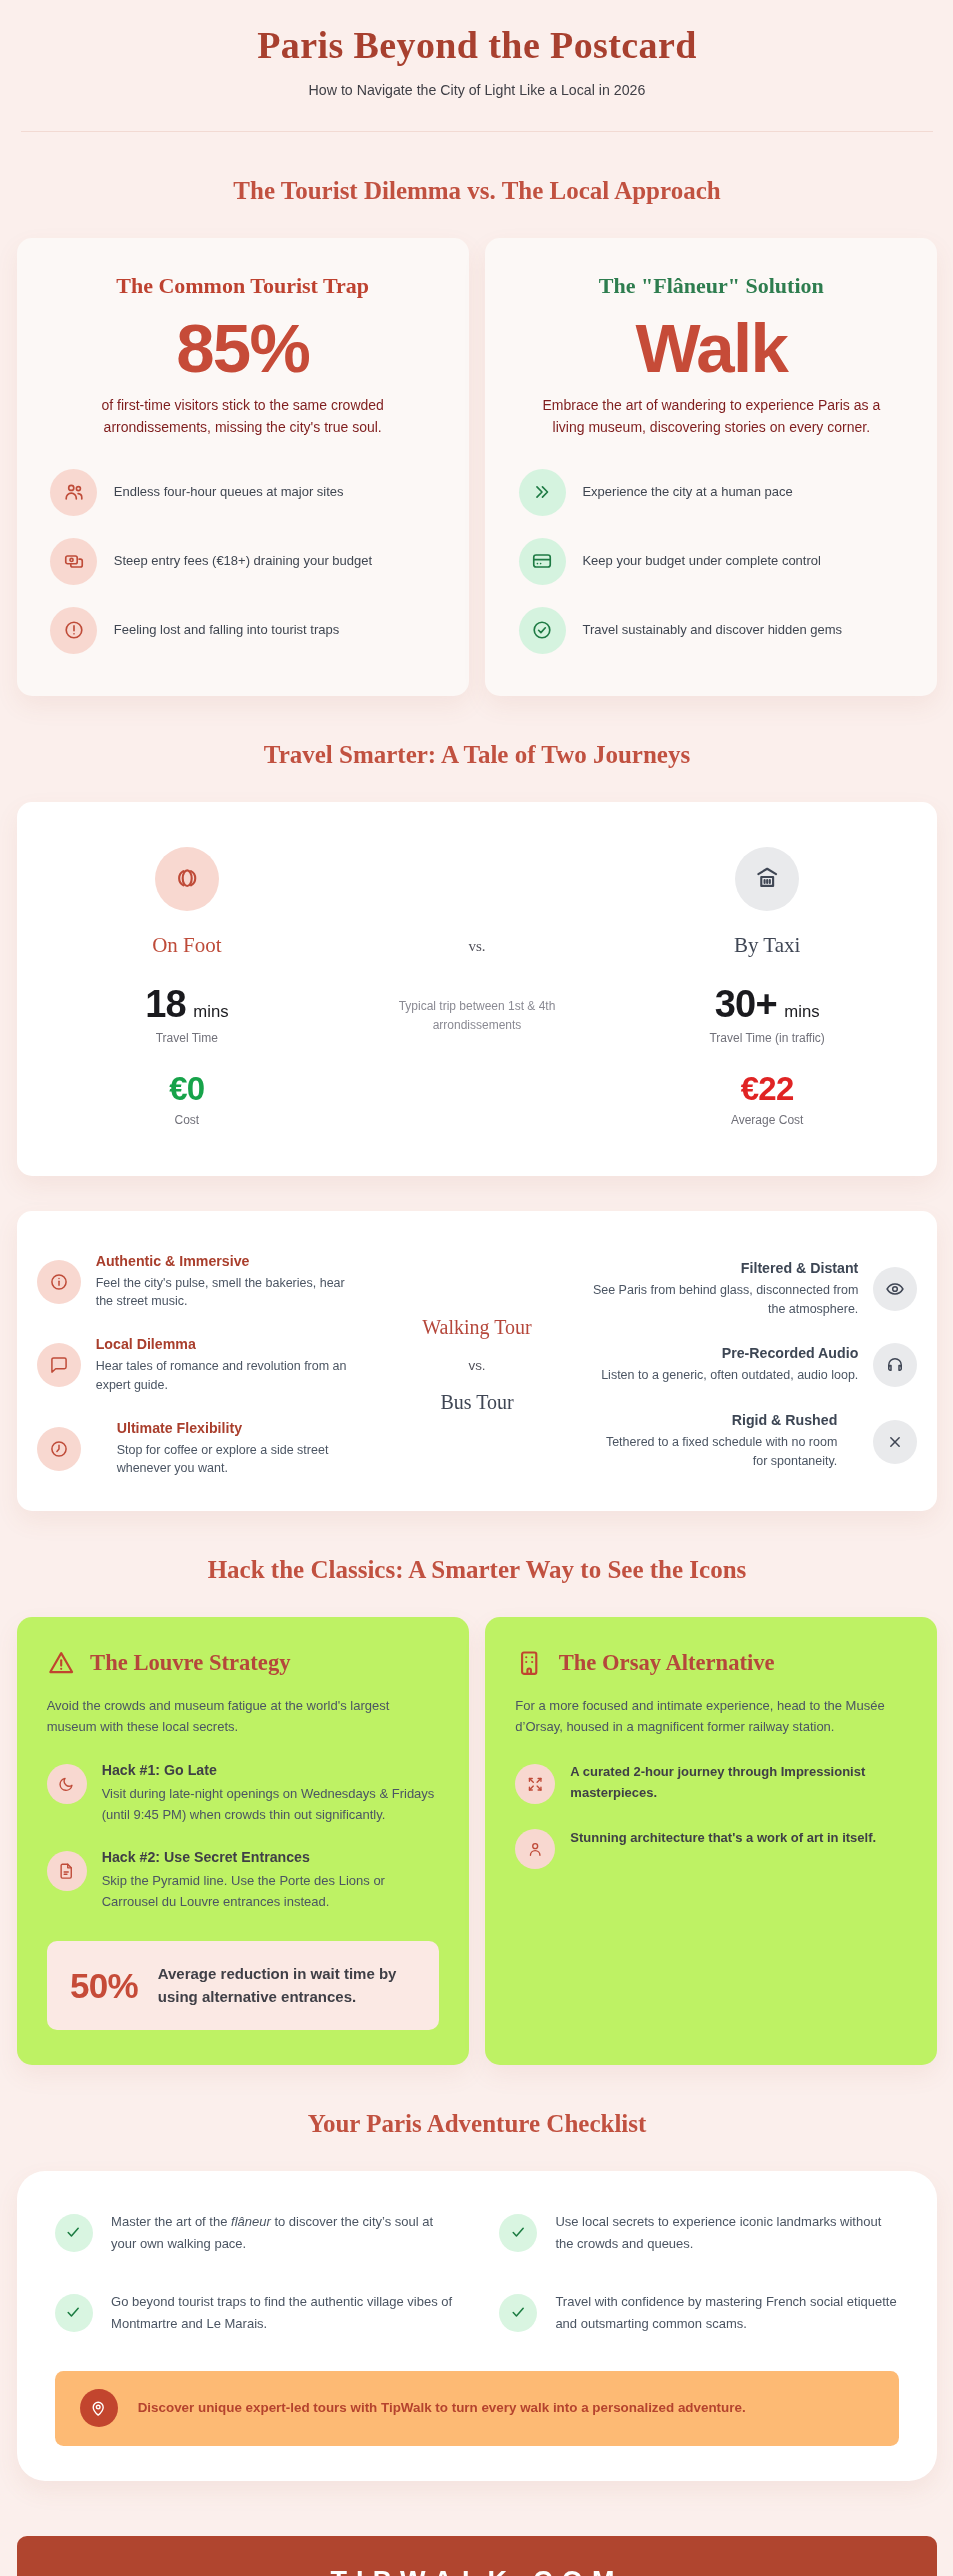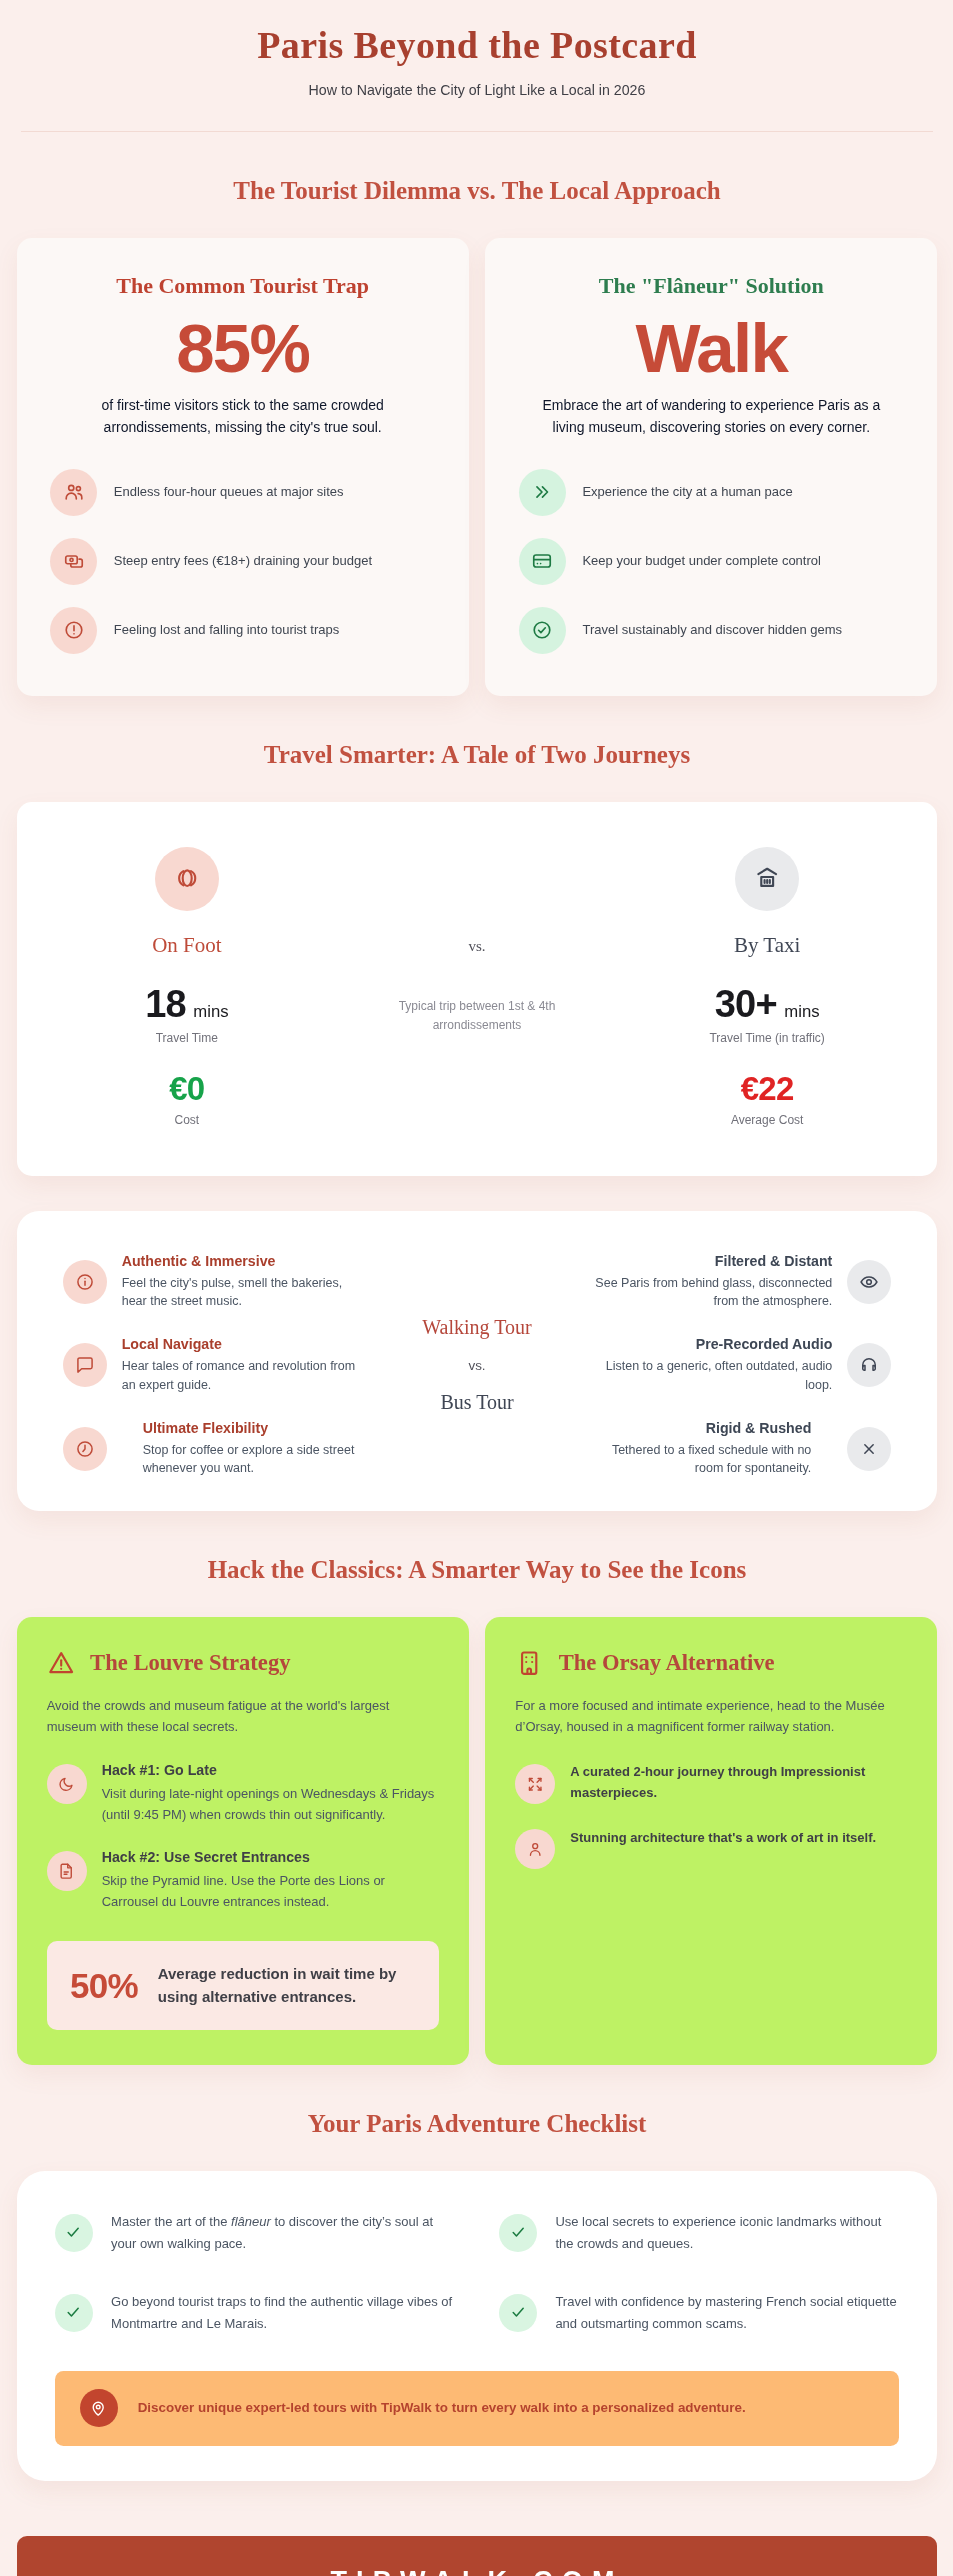--- a/index.html
+++ b/index.html
@@ -42,21 +42,21 @@
   .card-title {
     font-family: "Liberation Serif", "DejaVu Serif", serif;
     font-size: 22px; font-weight: 700; text-align: center; color: #BE4230;
   }
   .card-title.green { color: #2E7D4F; }
   .big-stat {
     font-size: 69px; font-weight: 800; color: #C64B38;
     text-align: center; margin: 13.4px 0 10px; letter-spacing: -1.7px; line-height: 1.05;
   }
   .card-desc {
-    font-size: 14px; color: #0f172a; text-align: center;
+    font-size: 14px; color: #7f1d1d; text-align: center;
     line-height: 1.55; max-width: 360px; margin: 0 auto;
   }
   .feature-list { list-style: none; margin-top: 30px; display: flex; flex-direction: column; gap: 22px; padding: 0 5px; }
   .feature-item { display: flex; align-items: center; gap: 16.7px; }
   .icon-circle {
     flex: none; border-radius: 50%;
     display: flex; align-items: center; justify-content: center;
   }
   .c56 { width: 47px; height: 47px; }
   .c52 { width: 44px; height: 44px; }
@@ -88,22 +88,22 @@
   .metric-label { font-size: 12px; color: #71717A; margin-top: 5px; }
   .cost-value { font-size: 33px; font-weight: 800; margin-top: 25px; letter-spacing: -0.8px; }
   .cost-value.green { color: #17A34A; }
   .cost-value.red   { color: #E02424; }
   .vs-col { text-align: center; }
   .vs-word { font-family: "Liberation Serif", "DejaVu Serif", serif; font-size: 15px; color: #52525B; margin-bottom: 42px; }
   .vs-note { font-size: 12px; color: #8A8A93; line-height: 1.6; max-width: 234px; margin: 0 auto; }
 
   
   .tours-card {
-    background: #FFFFFF; margin: 35px 16.7px 0; border-radius: 22px;
-    padding: 42px 46px 33px; box-shadow: 0 10px 25px rgba(170, 90, 70, .08);
+    background: #FFFFFF; margin: 35px 16.7px 0; border-radius: 15px;
+    padding: 42px 20px 33px; box-shadow: 0 10px 25px rgba(170, 90, 70, .08);
     display: grid; grid-template-columns: 1fr 209px 1fr; gap: 8.4px; align-items: center;
   }
   .tour-point { display: flex; align-items: center; gap: 15px; margin-bottom: 25px; }
   .tour-point:last-child { margin-bottom: 0; gap: 36px; }
   .point-title { font-size: 14.2px; font-weight: 700; margin-bottom: 5px; }
   .point-title.red-t   { color: #A93E2C; }
   .point-title.slate-t { color: #3D4654; }
   .point-text { font-size: 12.5px; color: #4B5563; line-height: 1.5; }
   .tour-right .tour-point { flex-direction: row-reverse; text-align: right; }
   .tours-middle { text-align: center; }
@@ -309,21 +309,21 @@
           <div class="point-text">Feel the city's pulse, smell the bakeries, hear the street music.</div>
         </div>
       </div>
       <div class="tour-point">
         <span class="icon-circle c52 pink-bg">
           <svg class="ic" width="20" height="20" viewBox="0 0 24 24" fill="none" stroke="currentColor" stroke-width="1.8" stroke-linecap="round" stroke-linejoin="round">
               <path d="M20.5 14.5a2 2 0 0 1-2 2H8l-4.5 4V5.5a2 2 0 0 1 2-2h13a2 2 0 0 1 2 2z"></path>
             </svg>
         </span>
         <div>
-          <div class="point-title red-t">Local Navigate</div>
+          <div class="point-title red-t">Local Dilemma</div>
           <div class="point-text">Hear tales of romance and revolution from an expert guide.</div>
         </div>
       </div>
       <div class="tour-point">
         <span class="icon-circle c52 pink-bg">
           <svg class="ic" width="20" height="20" viewBox="0 0 24 24" fill="none" stroke="currentColor" stroke-width="1.8" stroke-linecap="round" stroke-linejoin="round">
               <circle cx="12" cy="12" r="8.5"></circle>
               <path d="M12 7.5V12l-2.5 3"></path>
             </svg>
         </span>

